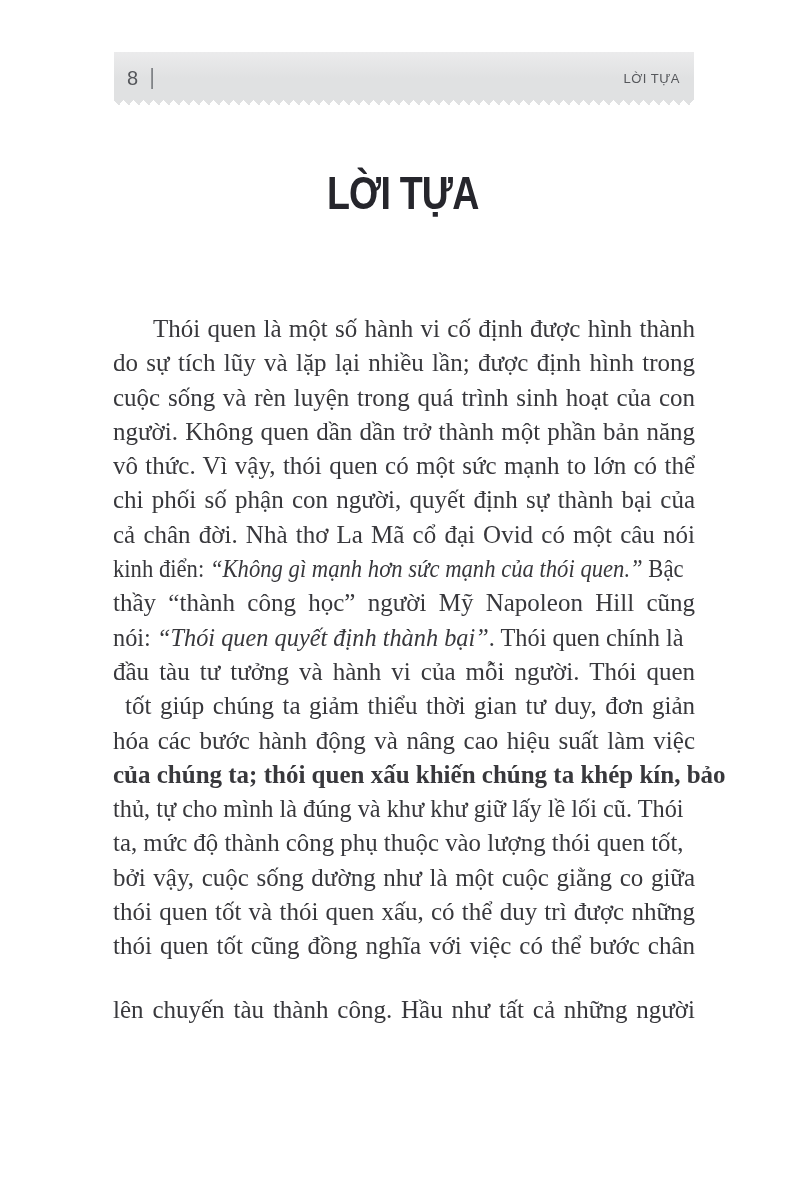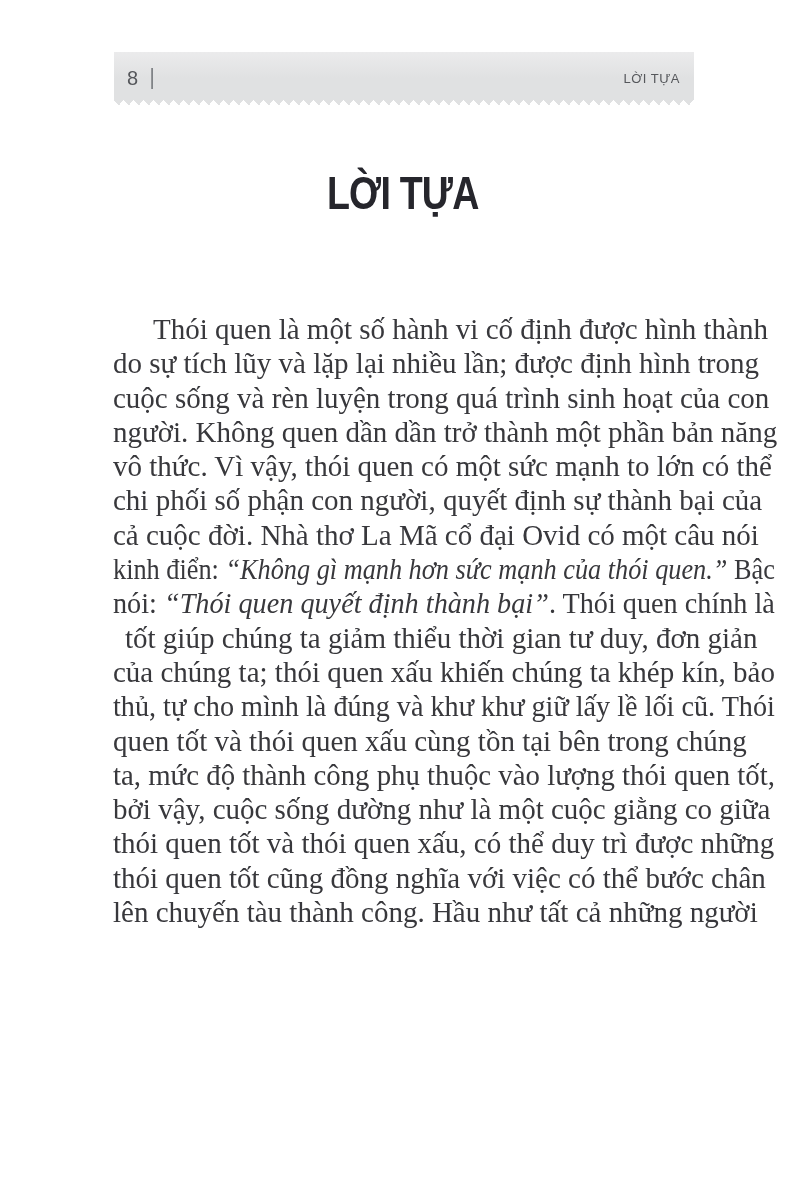--- a/index.html
+++ b/index.html
@@ -76,21 +76,21 @@
     transform:scaleX(0.8);
     transform-origin:center;
     color:var(--title-text);
   }
   
   .body-text{
     position:absolute;
     left:113px; top:312px;
     width:582px;
     font-family:"Liberation Serif","DejaVu Serif",serif;
-    font-size:29px;
+    font-size:25px;
     color:var(--body-text);
   }
   .line{
     height:34.3px;
     line-height:34.3px;
     white-space:nowrap;
   }
   .line.indent{ padding-left:40px; }
   .line-inner{ display:inline-block; white-space:nowrap; }
   .line-inner em{ font-style:italic; }
@@ -110,25 +110,27 @@
   <span class="title-inner">LỜI TỰA</span>
 </h1>
 
 <div class="body-text">
     <div class="line indent" style="text-align-last: justify; white-space: normal;"><span class="line-inner" style="display: inline;"><span>Thói quen là một số hành vi cố định được hình thành</span></span></div>
     <div class="line" style="text-align-last: justify; white-space: normal;"><span class="line-inner" style="display: inline;"><span>do sự tích lũy và lặp lại nhiều lần; được định hình trong</span></span></div>
     <div class="line" style="text-align-last: justify; white-space: normal;"><span class="line-inner" style="display: inline;"><span>cuộc sống và rèn luyện trong quá trình sinh hoạt của con</span></span></div>
     <div class="line" style="text-align-last: justify; white-space: normal;"><span class="line-inner" style="display: inline;"><span>người. Không quen dần dần trở thành một phần bản năng</span></span></div>
     <div class="line" style="text-align-last: justify; white-space: normal;"><span class="line-inner" style="display: inline;"><span>vô thức. Vì vậy, thói quen có một sức mạnh to lớn có thể</span></span></div>
     <div class="line" style="text-align-last: justify; white-space: normal;"><span class="line-inner" style="display: inline;"><span>chi phối số phận con người, quyết định sự thành bại của</span></span></div>
-    <div class="line" style="text-align-last: justify; white-space: normal;"><span class="line-inner" style="display: inline;"><span>cả cuộc đời. Nhà thơ La Mã cổ đại Ovid có một câu nói</span></span></div>
+    <div class="line" style="text-align-last: justify; white-space: normal;"><span class="line-inner" style="display: inline;"><span>cả chân đời. Nhà thơ La Mã cổ đại Ovid có một câu nói</span></span></div>
     <div class="line"><span class="line-inner" style="transform-origin: left center; transform: scaleX(0.906057);"><span>kinh điển: </span><em>“Không gì mạnh hơn sức mạnh của thói quen.”</em><span> Bậc</span></span></div>
+    <div class="line" style="text-align-last: justify; white-space: normal;"><span class="line-inner" style="display: inline;"><span>thầy “thành công học” người Mỹ Napoleon Hill cũng</span></span></div>
     <div class="line"><span class="line-inner" style="transform-origin: left center; transform: scaleX(0.973142);"><span>nói: </span><em>“Thói quen quyết định thành bại”</em><span>. Thói quen chính là</span></span></div>
+    <div class="line" style="text-align-last: justify; white-space: normal;"><span class="line-inner" style="display: inline;"><span>đầu tàu tư tưởng và hành vi của mỗi người. Thói quen</span></span></div>
     <div class="line" style="text-align-last: justify; white-space: normal;"><span class="line-inner" style="display: inline; margin-left: 12px;"><span>tốt giúp chúng ta giảm thiểu thời gian tư duy, đơn giản</span></span></div>
-    <div class="line"><span class="line-inner" style="transform-origin: left center; transform: scaleX(0.999839);"><span>của chúng ta; thói quen xấu khiến chúng ta khép kín, bảo</span></span></div>
+    <div class="line" style="text-align-last: justify; white-space: normal;"><span class="line-inner" style="display: inline;"><span>hóa các bước hành động và nâng cao hiệu suất làm việc</span></span></div>
+    <div class="line"><span class="line-inner" style="transform-origin: left center; transform: scaleX(0.999839); font-weight: bold;"><span>của chúng ta; thói quen xấu khiến chúng ta khép kín, bảo</span></span></div>
     <div class="line"><span class="line-inner" style="transform-origin: left center; transform: scaleX(0.972025);"><span>thủ, tự cho mình là đúng và khư khư giữ lấy lề lối cũ. Thói</span></span></div>
-    <div class="line" style="text-align-last: justify; white-space: normal;"><span class="line-inner" style="display: inline;"><span>quen tốt và thói quen xấu cùng tồn tại bên trong chúng</span></span></div>
     <div class="line"><span class="line-inner" style="transform-origin: left center; transform: scaleX(0.993598);"><span>ta, mức độ thành công phụ thuộc vào lượng thói quen tốt,</span></span></div>
     <div class="line" style="text-align-last: justify; white-space: normal;"><span class="line-inner" style="display: inline;"><span>bởi vậy, cuộc sống dường như là một cuộc giằng co giữa</span></span></div>
     <div class="line" style="text-align-last: justify; white-space: normal;"><span class="line-inner" style="display: inline;"><span>thói quen tốt và thói quen xấu, có thể duy trì được những</span></span></div>
     <div class="line" style="text-align-last: justify; white-space: normal;"><span class="line-inner" style="display: inline; text-align: right;"><span>thói quen tốt cũng đồng nghĩa với việc có thể bước chân</span></span></div>
-    <div class="line" style="text-align-last: justify; white-space: normal;"><span class="line-inner" style="display: inline;"><span>lên chuyến tàu thành công. Hầu như tất cả những người</span></span></div>
+    <div class="line" style="text-align-last: justify; white-space: normal; margin-top: 29px;"><span class="line-inner" style="display: inline;"><span>lên chuyến tàu thành công. Hầu như tất cả những người</span></span></div>
   </div>
 
 </body></html>

